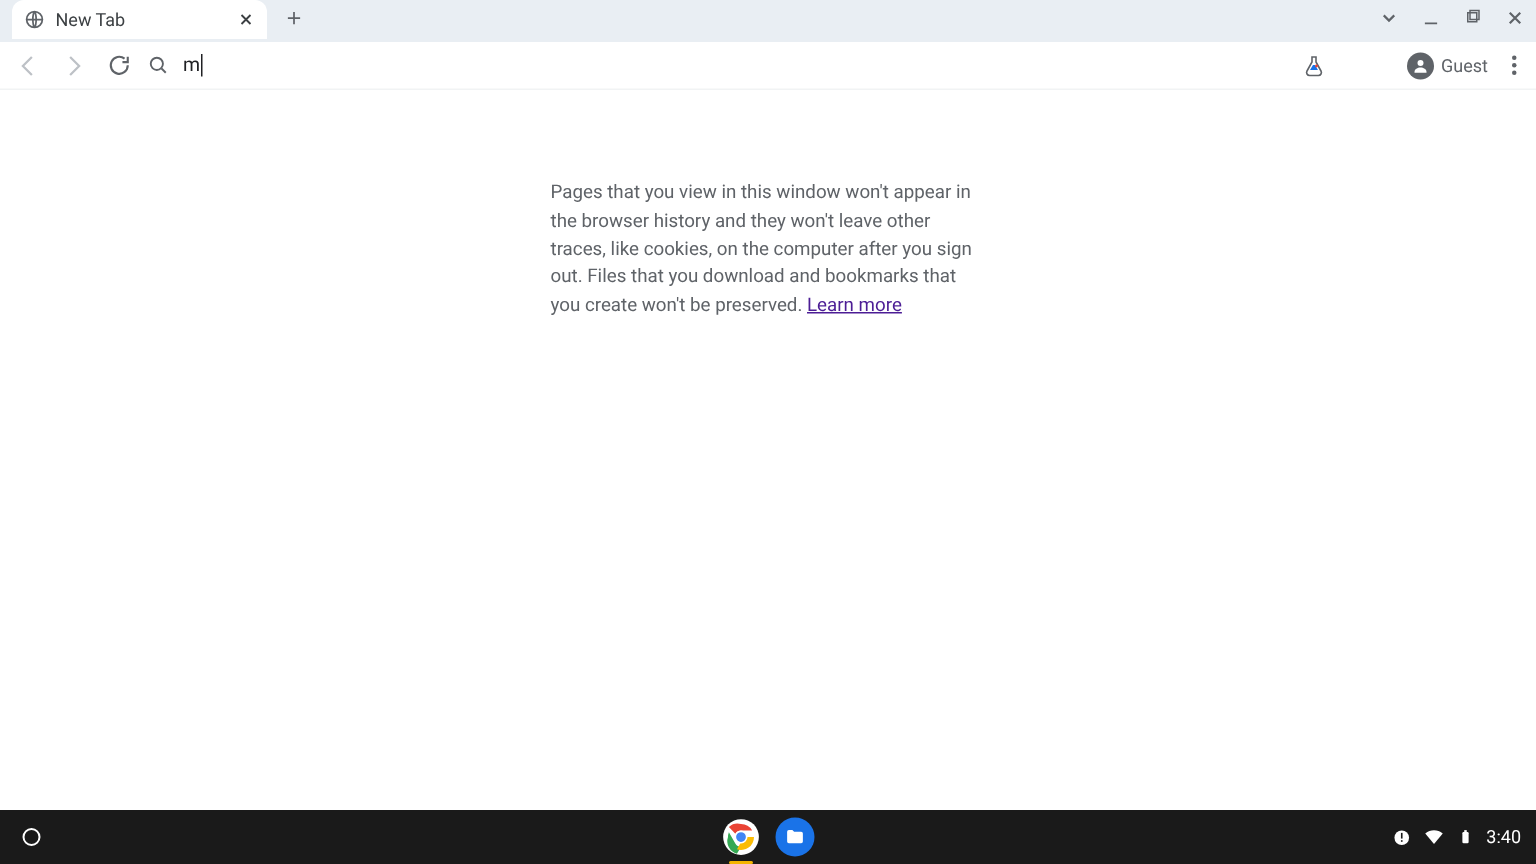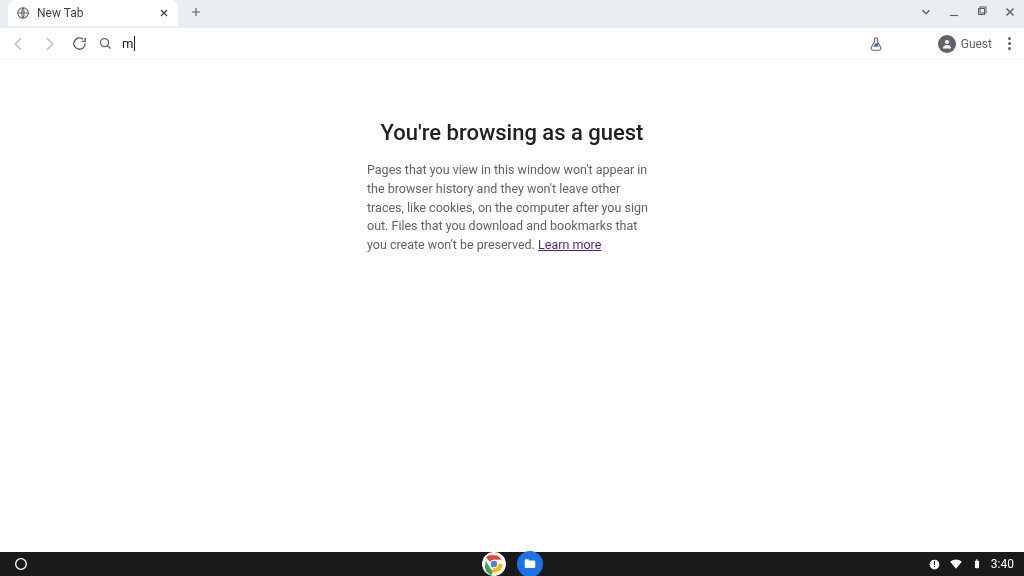--- a/index.html
+++ b/index.html
@@ -72,21 +72,21 @@
     align-items:center;
     padding-top:60px;
     color:#202124;
   }
   .content h1 { font-size:22px; font-weight:500; margin-bottom:16px;}
   .content p { font-size:12.5px; color:#5f6368; width:290px; line-height:1.5;}
   .content a { color:#4c1d95; text-decoration:underline; }
   .shelf {
     position:absolute;
     bottom:0; left:0; right:0;
-    height:24px;
+    height:36px;
     background:#1a1a1a;
     display:flex;
     align-items:center;
     color:#fff;
   }
   .shelf-left { width:30px; height:30px; display:flex; align-items:center; justify-content:center; margin-left:6px; cursor:pointer;}
   .shelf-center { position:absolute; left:50%; transform:translateX(-50%); display:flex; gap:10px; align-items:center;}
   .shelf-center .app { width:26px; height:26px; border-radius:50%; display:flex; align-items:center; justify-content:center; position:relative;}
   .chrome-icon { width:26px; height:26px; }
   .files-icon { width:26px; height:26px; background:#1a73e8; border-radius:50%; display:flex; align-items:center; justify-content:center;}
@@ -193,21 +193,20 @@
     </div>
     <div class="kebab">
       <div></div>
         <div></div>
         <div></div>
     </div>
   </div>
 </div>
 
 <div class="content">
-  <h1>You're browsing as a guest</h1>
   <p>
     <span>Pages that you view in this window won't appear in the browser history and they won't leave other traces, like cookies, on the computer after you sign out. Files that you download and bookmarks that you create won't be preserved. </span><a href="#">Learn more</a>
   </p>
 </div>
 
 <div class="shelf">
   <div class="shelf-left">
     <svg viewBox="0 0 24 24" width="16" height="16" stroke="#fff" stroke-width="2" fill="none">
         <circle cx="12" cy="12" r="8"></circle>
       </svg>

